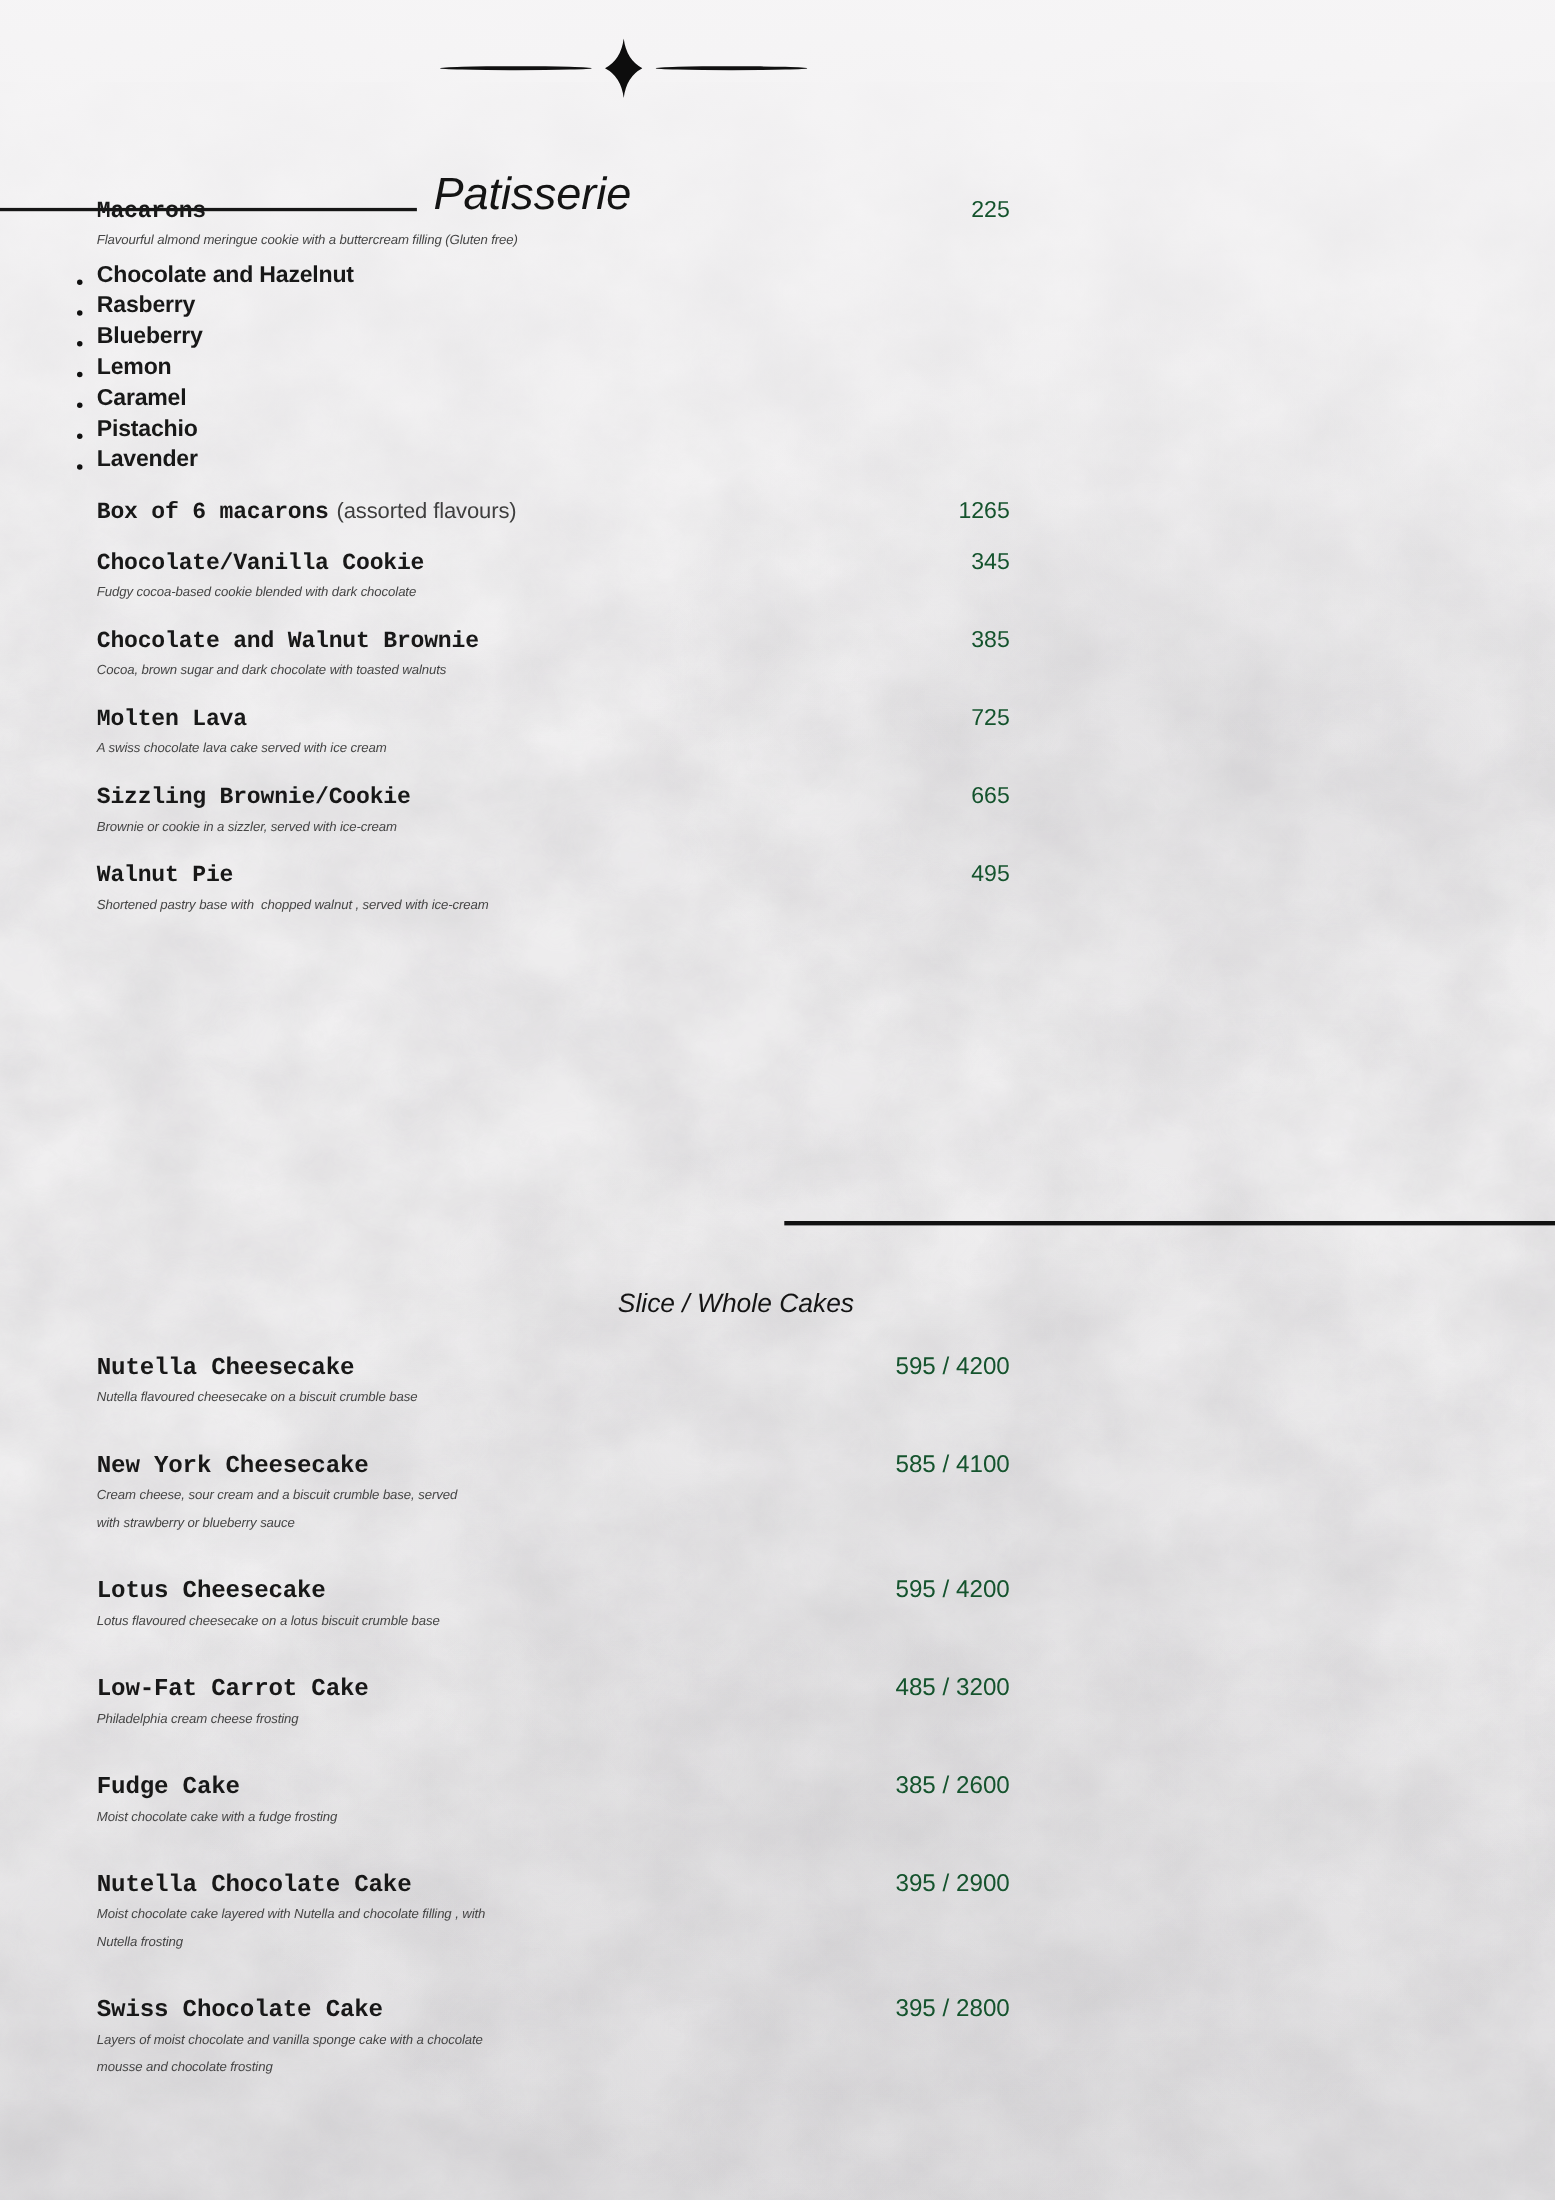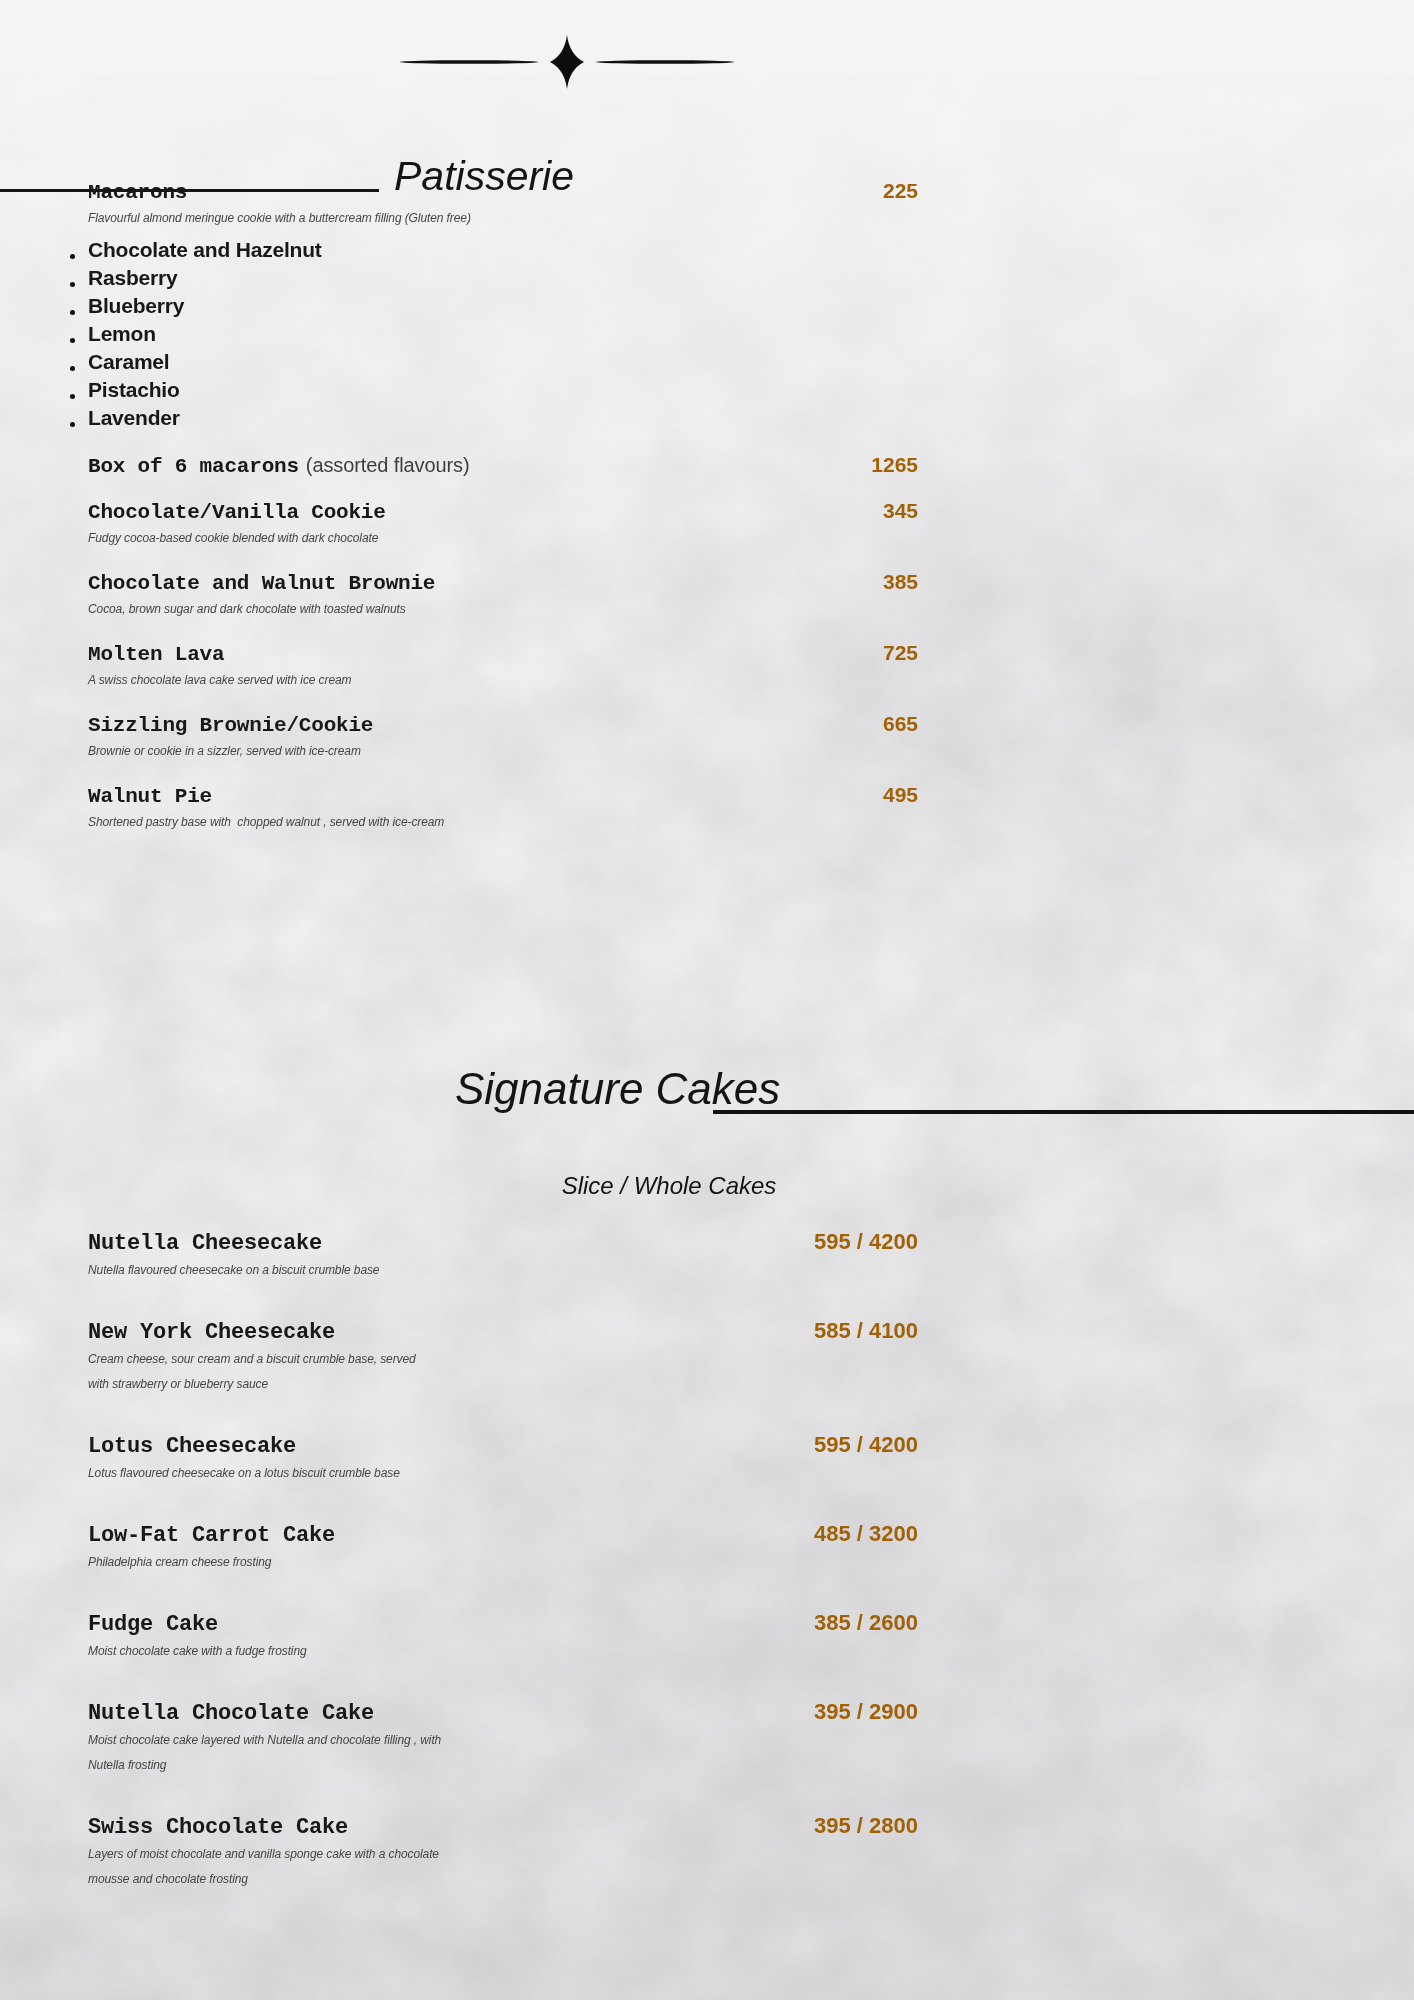--- a/index.html
+++ b/index.html
@@ -24,21 +24,21 @@
   .rule-pat{position:absolute;left:0;top:189px;width:379px;height:3px;background:#161616;}
   .h-cakes{position:absolute;left:455px;top:1064px;font-size:44px;white-space:nowrap;}
   .rule-cakes{position:absolute;left:713px;right:0;top:1110px;height:4px;background:#111;}
   .h-slice{position:absolute;left:0;top:1172px;width:1310px;text-align:center;font-size:24px;padding-left:14px;}
 
   
   .mlist{position:absolute;left:88px;top:178px;width:830px;}
   .clist{position:absolute;left:88px;top:1228px;width:830px;}
   .row{display:flex;justify-content:space-between;align-items:baseline;}
   .iname{font-size:21px;font-weight:700;color:#181818;letter-spacing:-0.2px;line-height:26px;font-family:Liberation Mono, monospace;}
-  .iprice{font-size:21px;font-weight:700;color:#a16207;line-height:26px;}
+  .iprice{font-size:21px;font-weight:400;color:#14532d;line-height:26px;}
   .cname{font-size:22px;line-height:28px;}
   .cprice{font-size:22px;line-height:28px;}
   .idesc{font-size:12px;color:#454545;line-height:25px;letter-spacing:-0.1px;
          white-space:pre-wrap;margin-top:0;max-width:780px;font-style:italic;}
   .mitem{margin-top:18px;}
   .citem{margin-top:34px;}
   .boxitem{margin-top:20px;}
   .inote{font-size:20px;font-weight:400;color:#3e3e3e;margin-left:7px;letter-spacing:-0.1px;text-align:center;}
 
   
@@ -166,21 +166,20 @@
       <div class="mitem">
         <div class="row">
           <span class="iname">Walnut Pie</span>
           <span class="iprice">495</span>
         </div>
         <div class="idesc">Shortened pastry base with  chopped walnut , served with ice-cream</div>
       </div>
 
     </div>
 
-    <div class="script h-cakes">Signature Cakes</div>
     <div class="rule-cakes"></div>
     <div class="script h-slice">Slice / Whole Cakes</div>
 
     <div class="clist">
 
       <div>
         <div class="row">
           <span class="iname cname">Nutella Cheesecake</span>
           <span class="iprice cprice">595 / 4200</span>
         </div>

